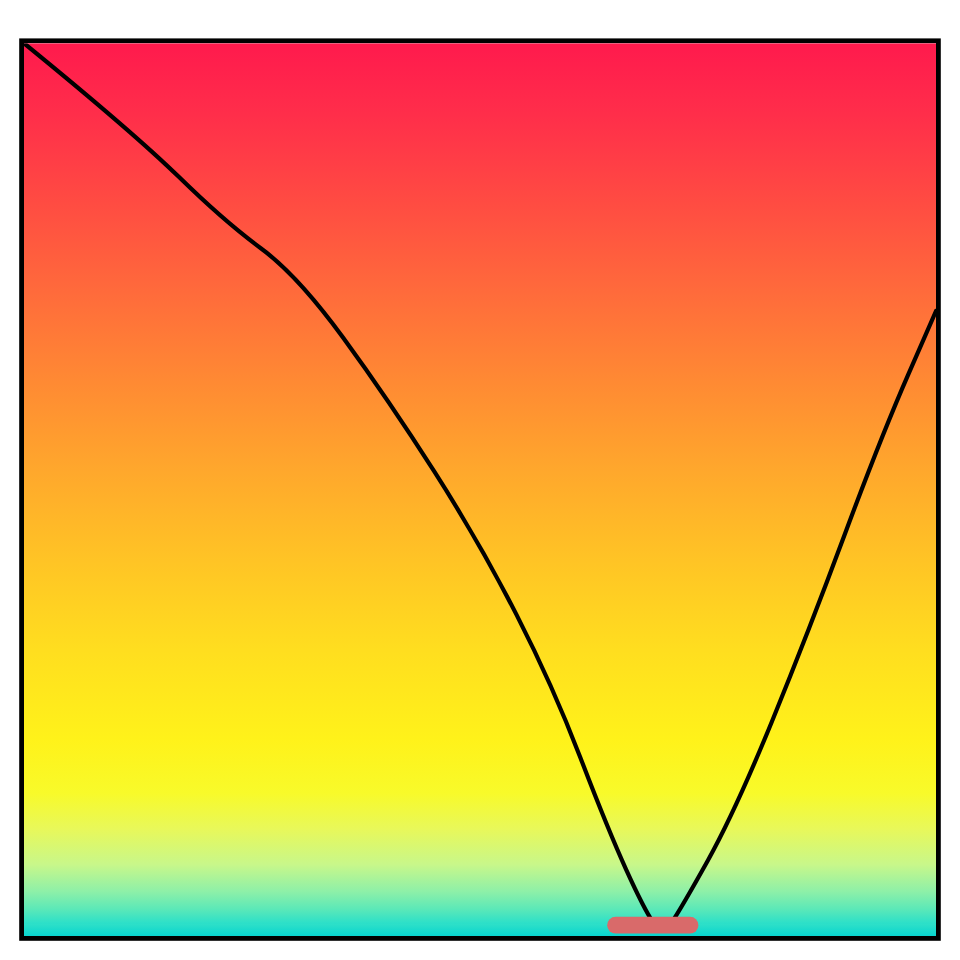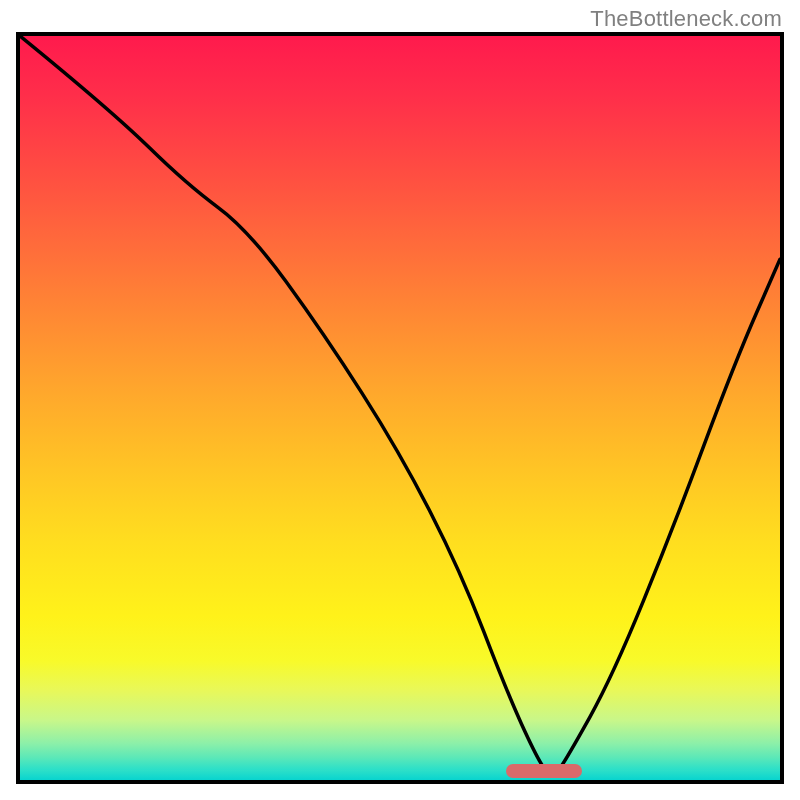--- a/index.html
+++ b/index.html
@@ -76,21 +76,20 @@
     height: 14px;
     background: #d96a6a;
     border-radius: 7px;
   }
 </style>
 </head>
 <body>
 
 <div class="container">
 
-  <div class="watermark">TheBottleneck.com</div>
 
   <div class="plot-frame">
     <div class="gradient-bg"></div>
     <div class="green-floor"></div>
 
     <svg class="curve" viewBox="0 0 760 744" preserveAspectRatio="none">
       <path id="curve-path" fill="none" stroke="#000" stroke-width="3.5" stroke-linecap="round" stroke-linejoin="round" d="M 0.0 0.0 Q 91.2 74.4 129.2 111.6 Q 167.2 148.8 197.6 171.1 Q 228.0 193.4 266.0 245.5 Q 304.0 297.6 342.0 357.1 Q 380.0 416.6 410.4 476.2 Q 440.8 535.7 463.6 595.2 Q 486.4 654.7 501.6 688.2 Q 516.8 721.7 524.4 732.8 Q 532.0 744.0 539.6 732.8 Q 547.2 721.7 570.0 680.8 Q 592.8 639.8 623.2 565.4 Q 653.6 491.0 684.0 409.2 Q 714.4 327.4 737.2 275.3 T 760.0 223.2"></path>
     </svg>
 
     <div class="marker" id="opt-marker" style="left: 486.4px; width: 76px; bottom: 2px;"></div>

